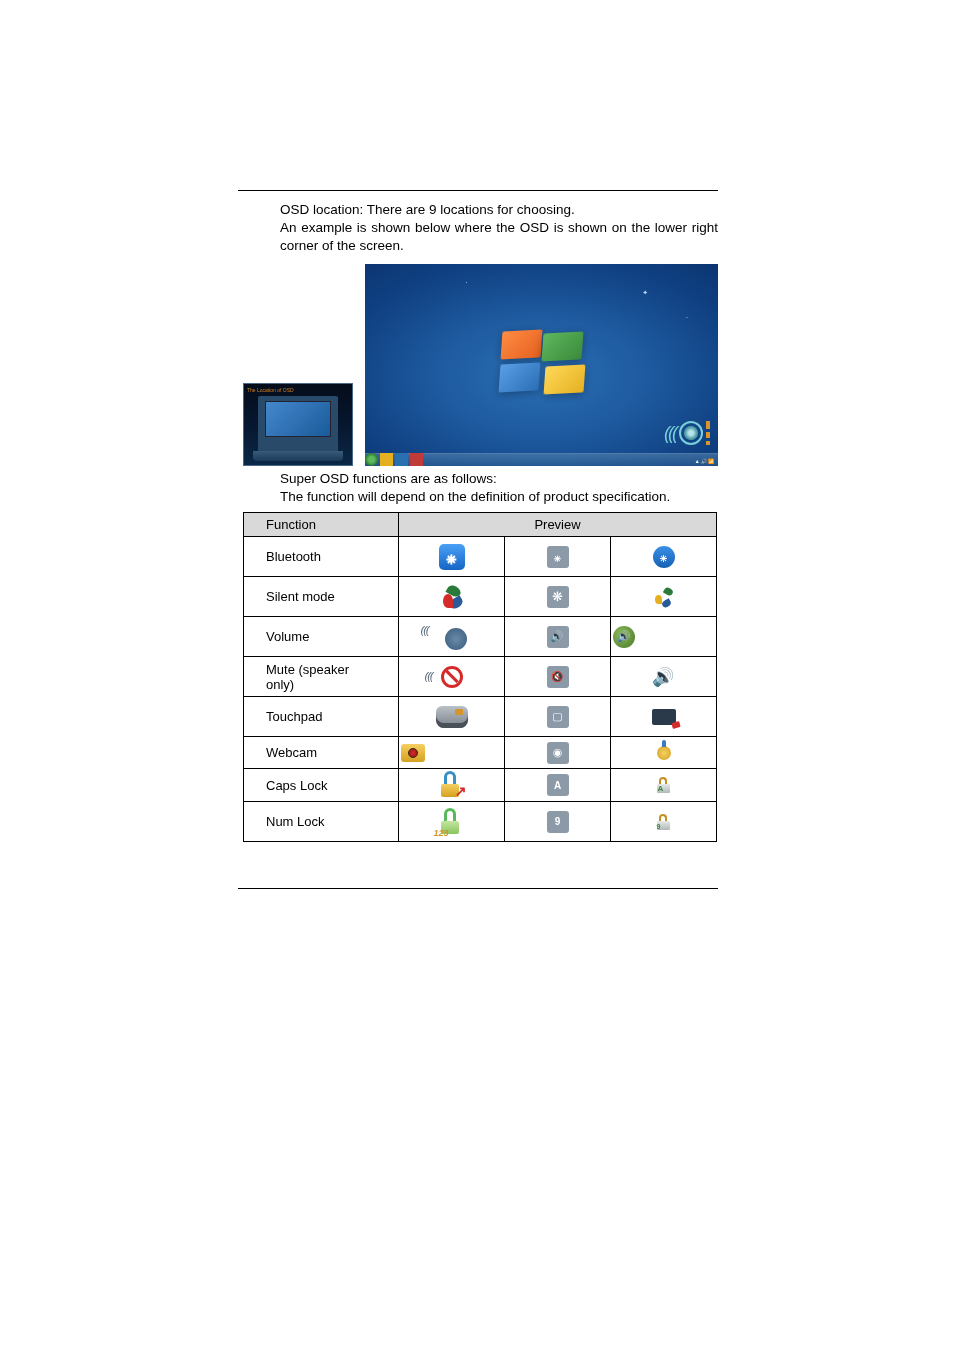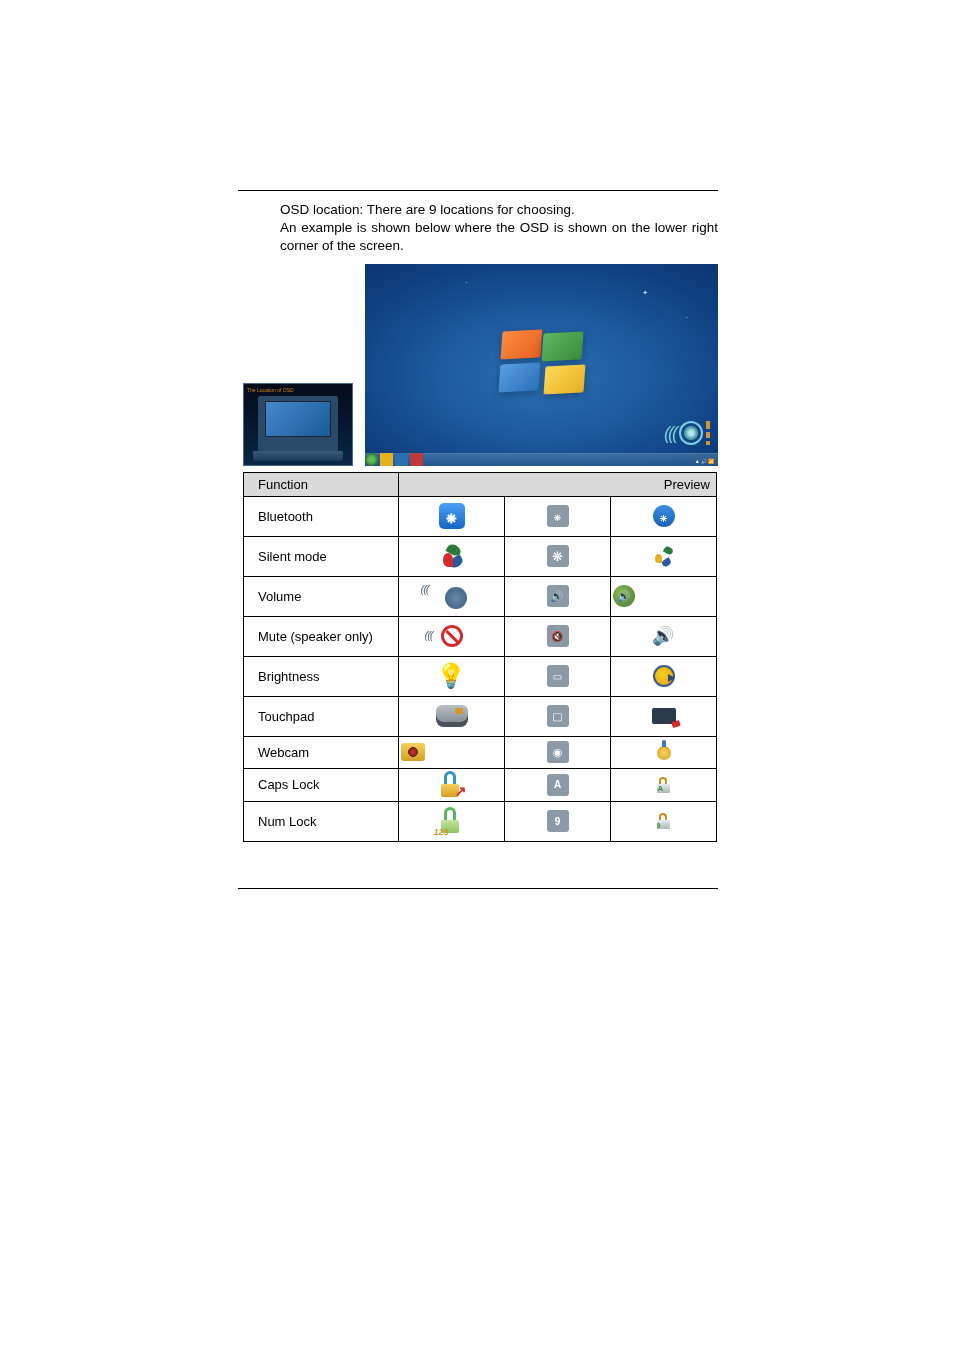--- a/index.html
+++ b/index.html
@@ -91,22 +91,22 @@
       width: 474px;
       margin-left: 5px;
     }
     th, td {
       border: 1px solid #000;
       font-size: 13px;
       vertical-align: middle;
     }
     th { font-weight: normal; padding: 3px 6px; }
     thead tr { background: #d9d9d9; }
-    thead th { text-align: right; }
-    .col-func { width: 155px; text-align: left; padding: 4px 14px; margin-left: 8px; }
+    thead th { text-align: center; }
+    .col-func { width: 155px; text-align: left; padding: 4px 22px; margin-left: 8px; }
     .col-p1 { width: 106px; text-align: center; height: 40px;}
     .col-p2 { width: 106px; text-align: center;}
     .col-p3 { width: 106px; text-align: center;}
     tbody .col-p1, tbody .col-p2, tbody .col-p3 { padding: 4px 2px;}
     .short-row td { height: 32px; }
 
     
     .ic { display:inline-flex; align-items:center; justify-content:center; position:relative; vertical-align:middle;}
     .sq { width:22px; height:22px; background:#8c9aa8; border-radius:3px; color:#fff; font-size:13px;}
     
@@ -221,20 +221,24 @@
           <div class="tb-btn start-orb"></div>
           <div class="tb-btn tb-y"></div>
           <div class="tb-btn tb-b"></div>
           <div class="tb-btn tb-r"></div>
         </div>
         <div class="tb-right">▲ 🔊 📶</div>
       </div>
     </div>
   </div>
 
+  <div class="text-block">
+    <div>Super OSD functions are as follows:</div>
+    <div>The function will depend on the definition of product specification.</div>
+  </div>
 
   <div class="table-section">
     <table>
       <thead>
         <tr>
           <th class="col-func">Function</th>
           <th colspan="3">Preview</th>
         </tr>
       </thead>
       <tbody>
@@ -272,26 +276,20 @@
         <tr>
           <td class="col-func">Mute (speaker only)</td>
           <td class="col-p1"><span class="ic mute1">
                 <span class="waves-g">(((</span>
                 <span class="no"></span>
               </span></td>
           <td class="col-p2"><span class="ic sq" style="font-size:10px;">🔇</span></td>
           <td class="col-p3"><span class="ic mute3">
                 <span class="spk-red">🔊</span>
               </span></td>
-        </tr>
-        <tr>
-          <td class="col-func">Brightness</td>
-          <td class="col-p1"><span class="ic bulb">💡</span></td>
-          <td class="col-p2"><span class="ic sq" style="font-size:10px;">▭</span></td>
-          <td class="col-p3"><span class="ic bright3"></span></td>
         </tr>
         <tr>
           <td class="col-func">Touchpad</td>
           <td class="col-p1"><span class="ic tp1"></span></td>
           <td class="col-p2"><span class="ic sq" style="font-size:11px;">▢</span></td>
           <td class="col-p3"><span class="ic tp3"></span></td>
         </tr>
         <tr class="short-row">
           <td class="col-func">Webcam</td>
           <td class="col-p1">

